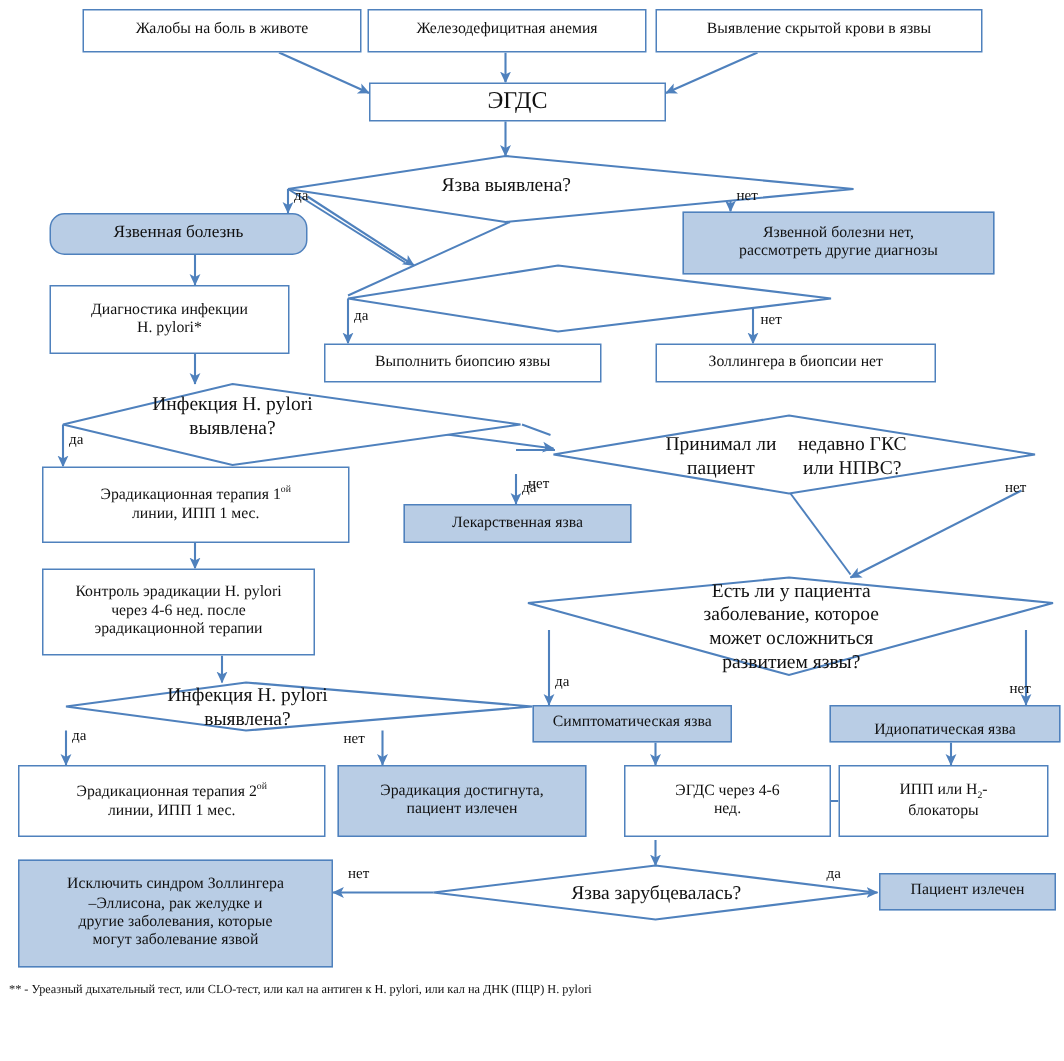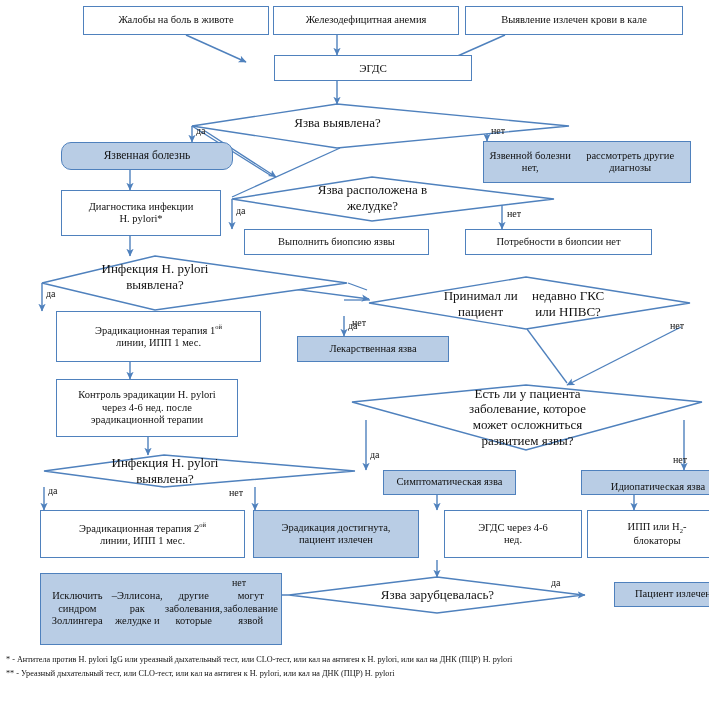--- a/index.html
+++ b/index.html
@@ -30,21 +30,20 @@
     position: absolute;
     box-sizing: border-box;
     display: flex;
     align-items: center;
     justify-content: center;
     text-align: center;
     color: #111111;
     line-height: 1.18;
     font-size: 10.5px;
     padding: 1px 3px;
-    margin-left: 28px;
   }
   .box {
     border: 1.4px solid #4f81bd;
     background: #ffffff;
   }
   .box.filled {
     background: #b9cde5;
     border: 1.4px solid #4f81bd;
   }
   .diamond-label {
@@ -168,60 +167,56 @@
 
   <div class="node box" style="left:55px; top:6px; width:186px; height:29px;">
     <span>Жалобы на боль в животе</span>
   </div>
 
   <div class="node box" style="left:245px; top:6px; width:186px; height:29px;">
     <span>Железодефицитная анемия</span>
   </div>
 
   <div class="node box" style="left:437px; top:6px; width:218px; height:29px;">
-    <span>Выявление излечен крови в кале</span>
-  </div>
-
-  <div class="node box" style="left:246px; top:55px; width:198px; height:26px; font-size:11px;">
+    <span>Выявление скрытой крови в язвы</span>
+  </div>
+
+  <div class="node box" style="left:246px; top:55px; width:198px; height:26px; font-size:16px;">
     <span>ЭГДС</span>
   </div>
 
   <div class="diamond-label" style="left:250px; top:110px; width:175px; height:26px;">
     <span>Язва выявлена?</span>
   </div>
   <div class="edge-label" style="left:196px; top:125px;">да</div>
   <div class="edge-label" style="left:491px; top:125px;">нет</div>
 
   <div class="node box filled" style="left:33px; top:142px; width:172px; height:28px; font-size:11.5px;border-radius:10px;">
     <span>Язвенная болезнь</span>
   </div>
 
-  <div class="node box filled" style="left:455px; top:141px; width:208px; height:42px; flex-direction:row;">
+  <div class="node box filled" style="left:455px; top:141px; width:208px; height:42px; flex-direction:column;">
     <span>Язвенной болезни нет,</span>
     <span>рассмотреть другие диагнозы</span>
   </div>
 
   <div class="node box" style="left:33px; top:190px; width:160px; height:46px; flex-direction:column;">
     <span>Диагностика инфекции</span>
     <span>H. pylori*</span>
   </div>
 
-  <div class="diamond-label" style="left:295px; top:182px; width:155px; height:32px; flex-direction:column;">
-    <span>Язва расположена в</span>
-    <span>желудке?</span>
-  </div>
   <div class="edge-label" style="left:236px; top:205px;">да</div>
   <div class="edge-label" style="left:507px; top:208px;">нет</div>
 
   <div class="node box" style="left:216px; top:229px; width:185px; height:26px;">
     <span>Выполнить биопсию язвы</span>
   </div>
 
   <div class="node box" style="left:437px; top:229px; width:187px; height:26px;">
-    <span>Потребности в биопсии нет</span>
+    <span>Золлингера в биопсии нет</span>
   </div>
 
   <div class="diamond-label" style="left:80px; top:261px; width:150px; height:32px; flex-direction:column;">
     <span>Инфекция H. pylori</span>
     <span>выявлена?</span>
   </div>
   <div class="edge-label" style="left:46px; top:288px;">да</div>
   <div class="edge-label" style="left:352px; top:317px;">нет</div>
 
   <div class="node box" style="left:28px; top:311px; width:205px; height:51px; flex-direction:column;">
@@ -289,35 +284,34 @@
     <span>нед.</span>
   </div>
 
   <div class="node box" style="left:559px; top:510px; width:140px; height:48px; flex-direction:column;">
     <span>
       <span>ИПП или H</span><sub>2</sub><span>-</span>
     </span>
     <span>блокаторы</span>
   </div>
 
-  <div class="node box filled" style="left:12px; top:573px; width:242px; height:72px; flex-direction:row;">
+  <div class="node box filled" style="left:12px; top:573px; width:210px; height:72px; flex-direction:column;">
     <span>Исключить синдром Золлингера</span>
     <span>–Эллисона, рак желудке и</span>
     <span>другие заболевания, которые</span>
     <span>могут заболевание язвой</span>
   </div>
 
   <div class="diamond-label" style="left:355px; top:584px; width:165px; height:22px;">
     <span>Язва зарубцевалась?</span>
   </div>
   <div class="edge-label" style="left:232px; top:577px;">нет</div>
   <div class="edge-label" style="left:551px; top:577px;">да</div>
 
   <div class="node box filled" style="left:586px; top:582px; width:118px; height:25px;">
     <span>Пациент излечен</span>
   </div>
 
   <div class="footnotes">
-    <div>* - Антитела против H. pylori  IgG или уреазный дыхательный тест, или CLO-тест, или кал на антиген к H. pylori,  или кал на ДНК (ПЦР) H. pylori</div>
     <div>** - Уреазный дыхательный тест, или CLO-тест, или кал на антиген к H. pylori,  или кал на ДНК (ПЦР) H. pylori</div>
   </div>
 
 </div>
 
 </body></html>

